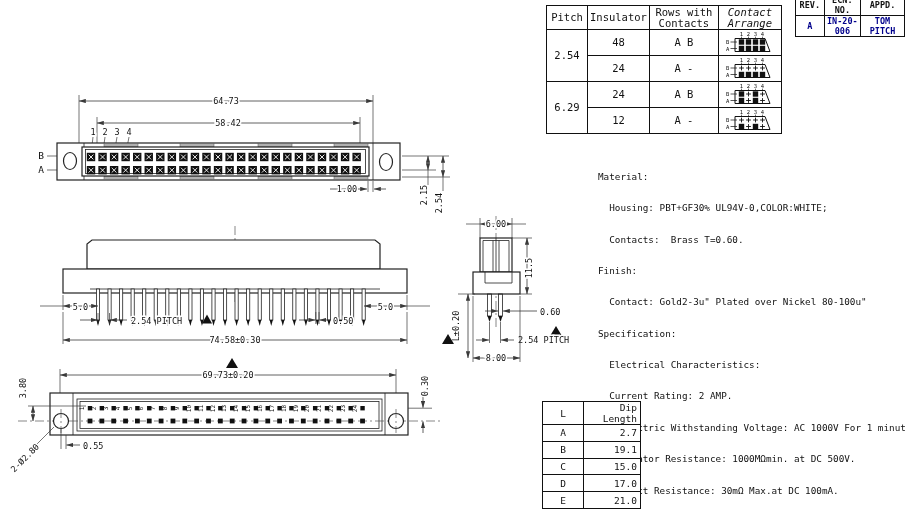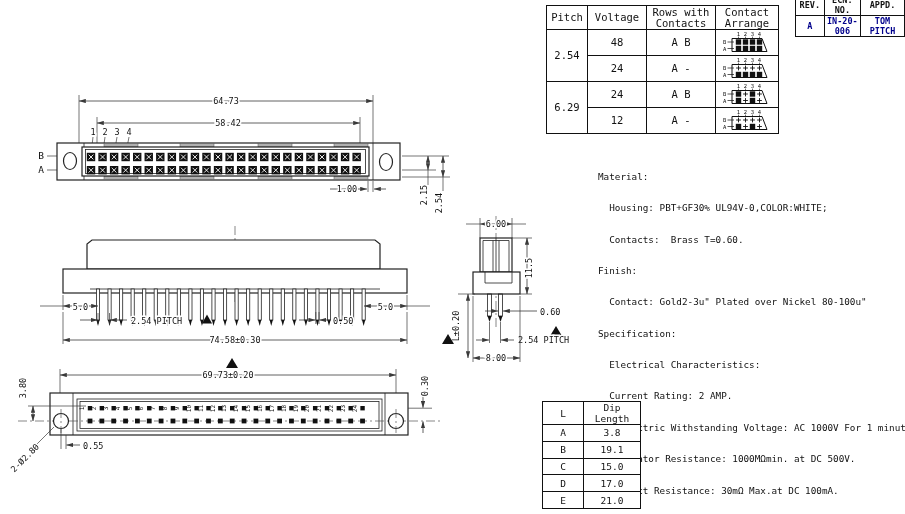--- a/index.html
+++ b/index.html
@@ -18,30 +18,30 @@
   .pn{font:6px "DejaVu Sans Mono",monospace;fill:#111;text-anchor:middle;}
   .ic{font:5.5px "DejaVu Sans Mono",monospace;fill:#111;}
   .tri{fill:#111;}
   .tab{fill:#b0b0b0;stroke:#555;stroke-width:0.5;}
   
   table{border-collapse:collapse;background:#fff;position:absolute;}
   .spec-table{left:546px;top:5px;font-size:10.5px;}
   .spec-table th,.spec-table td{border:1.3px solid #111;text-align:center;vertical-align:middle;padding:0 2px;font-weight:normal;white-space:pre-line;line-height:10.5px;}
   .spec-table th{height:23px;margin-left:8px;}
   .spec-table td{height:22px;}
-  .col-pitch{width:36px;} .col-pos{width:54px;} .col-rows{width:64px;} .col-arr{width:58px;}
+  .col-pitch{width:36px;} .col-pos{width:54px;} .col-rows{width:64px;} .col-arr{width:58px;font-style:italic;}
   .rev-table{left:795px;top:-6px;font-size:8.5px;}
   .rev-table th,.rev-table td{border:1.5px solid #111;text-align:center;padding:0 2px;}
   .rev-table th{height:13px;font-weight:bold;}
   .rev-table td{height:15px;font-weight:bold;}
   .rev-col1{width:31px;}.rev-col2{width:57px;}.rev-col3{width:70px;}
   .dip-table{left:542px;top:401px;font-size:9.5px;}
   .dip-table th,.dip-table td{border:1.3px solid #111;font-weight:normal;padding:0 3px;height:15.8px;}
   .dip-l{width:34px;text-align:center;}
-  .dip-len{width:50px;text-align:center;}
+  .dip-len{width:50px;text-align:right;}
   
   .notes{position:absolute;left:598px;top:151px;font-size:9.3px;line-height:10.45px;white-space:pre;}
 </style>
 </head>
 <body>
 
 <div id="canvas">
 
   <svg style="left:0;top:85px" width="460" height="135" viewBox="0 0 460 135">
     <defs>
@@ -504,21 +504,21 @@
     <text class="dts" x="83" y="93.5">0.55</text>
 
     <line class="ext" x1="54" y1="72" x2="36" y2="90"></line>
     <text class="dt" x="27" y="105" transform="rotate(-45 27 105)">2-Ø2.80</text>
   </svg>
 
   <table class="spec-table">
     <thead>
       <tr>
         <th class="col-pitch">Pitch</th>
-        <th class="col-pos">Voltage</th>
+        <th class="col-pos">Insulator</th>
         <th class="col-rows">Rows with
 Contacts</th>
         <th class="col-arr">Contact
 Arrange</th>
       </tr>
     </thead>
     <tbody>
       <tr>
         <td rowspan="2">2.54</td>
         <td>48</td>
@@ -683,21 +683,21 @@
   <table class="dip-table">
     <thead>
       <tr>
         <th class="dip-l">L</th>
         <th class="dip-len">Dip Length</th>
       </tr>
     </thead>
     <tbody>
       <tr>
           <td class="dip-l">A</td>
-          <td class="dip-len">3.8</td>
+          <td class="dip-len">2.7</td>
         </tr>
       <tr>
           <td class="dip-l">B</td>
           <td class="dip-len">19.1</td>
         </tr>
       <tr>
           <td class="dip-l">C</td>
           <td class="dip-len">15.0</td>
         </tr>
       <tr>

